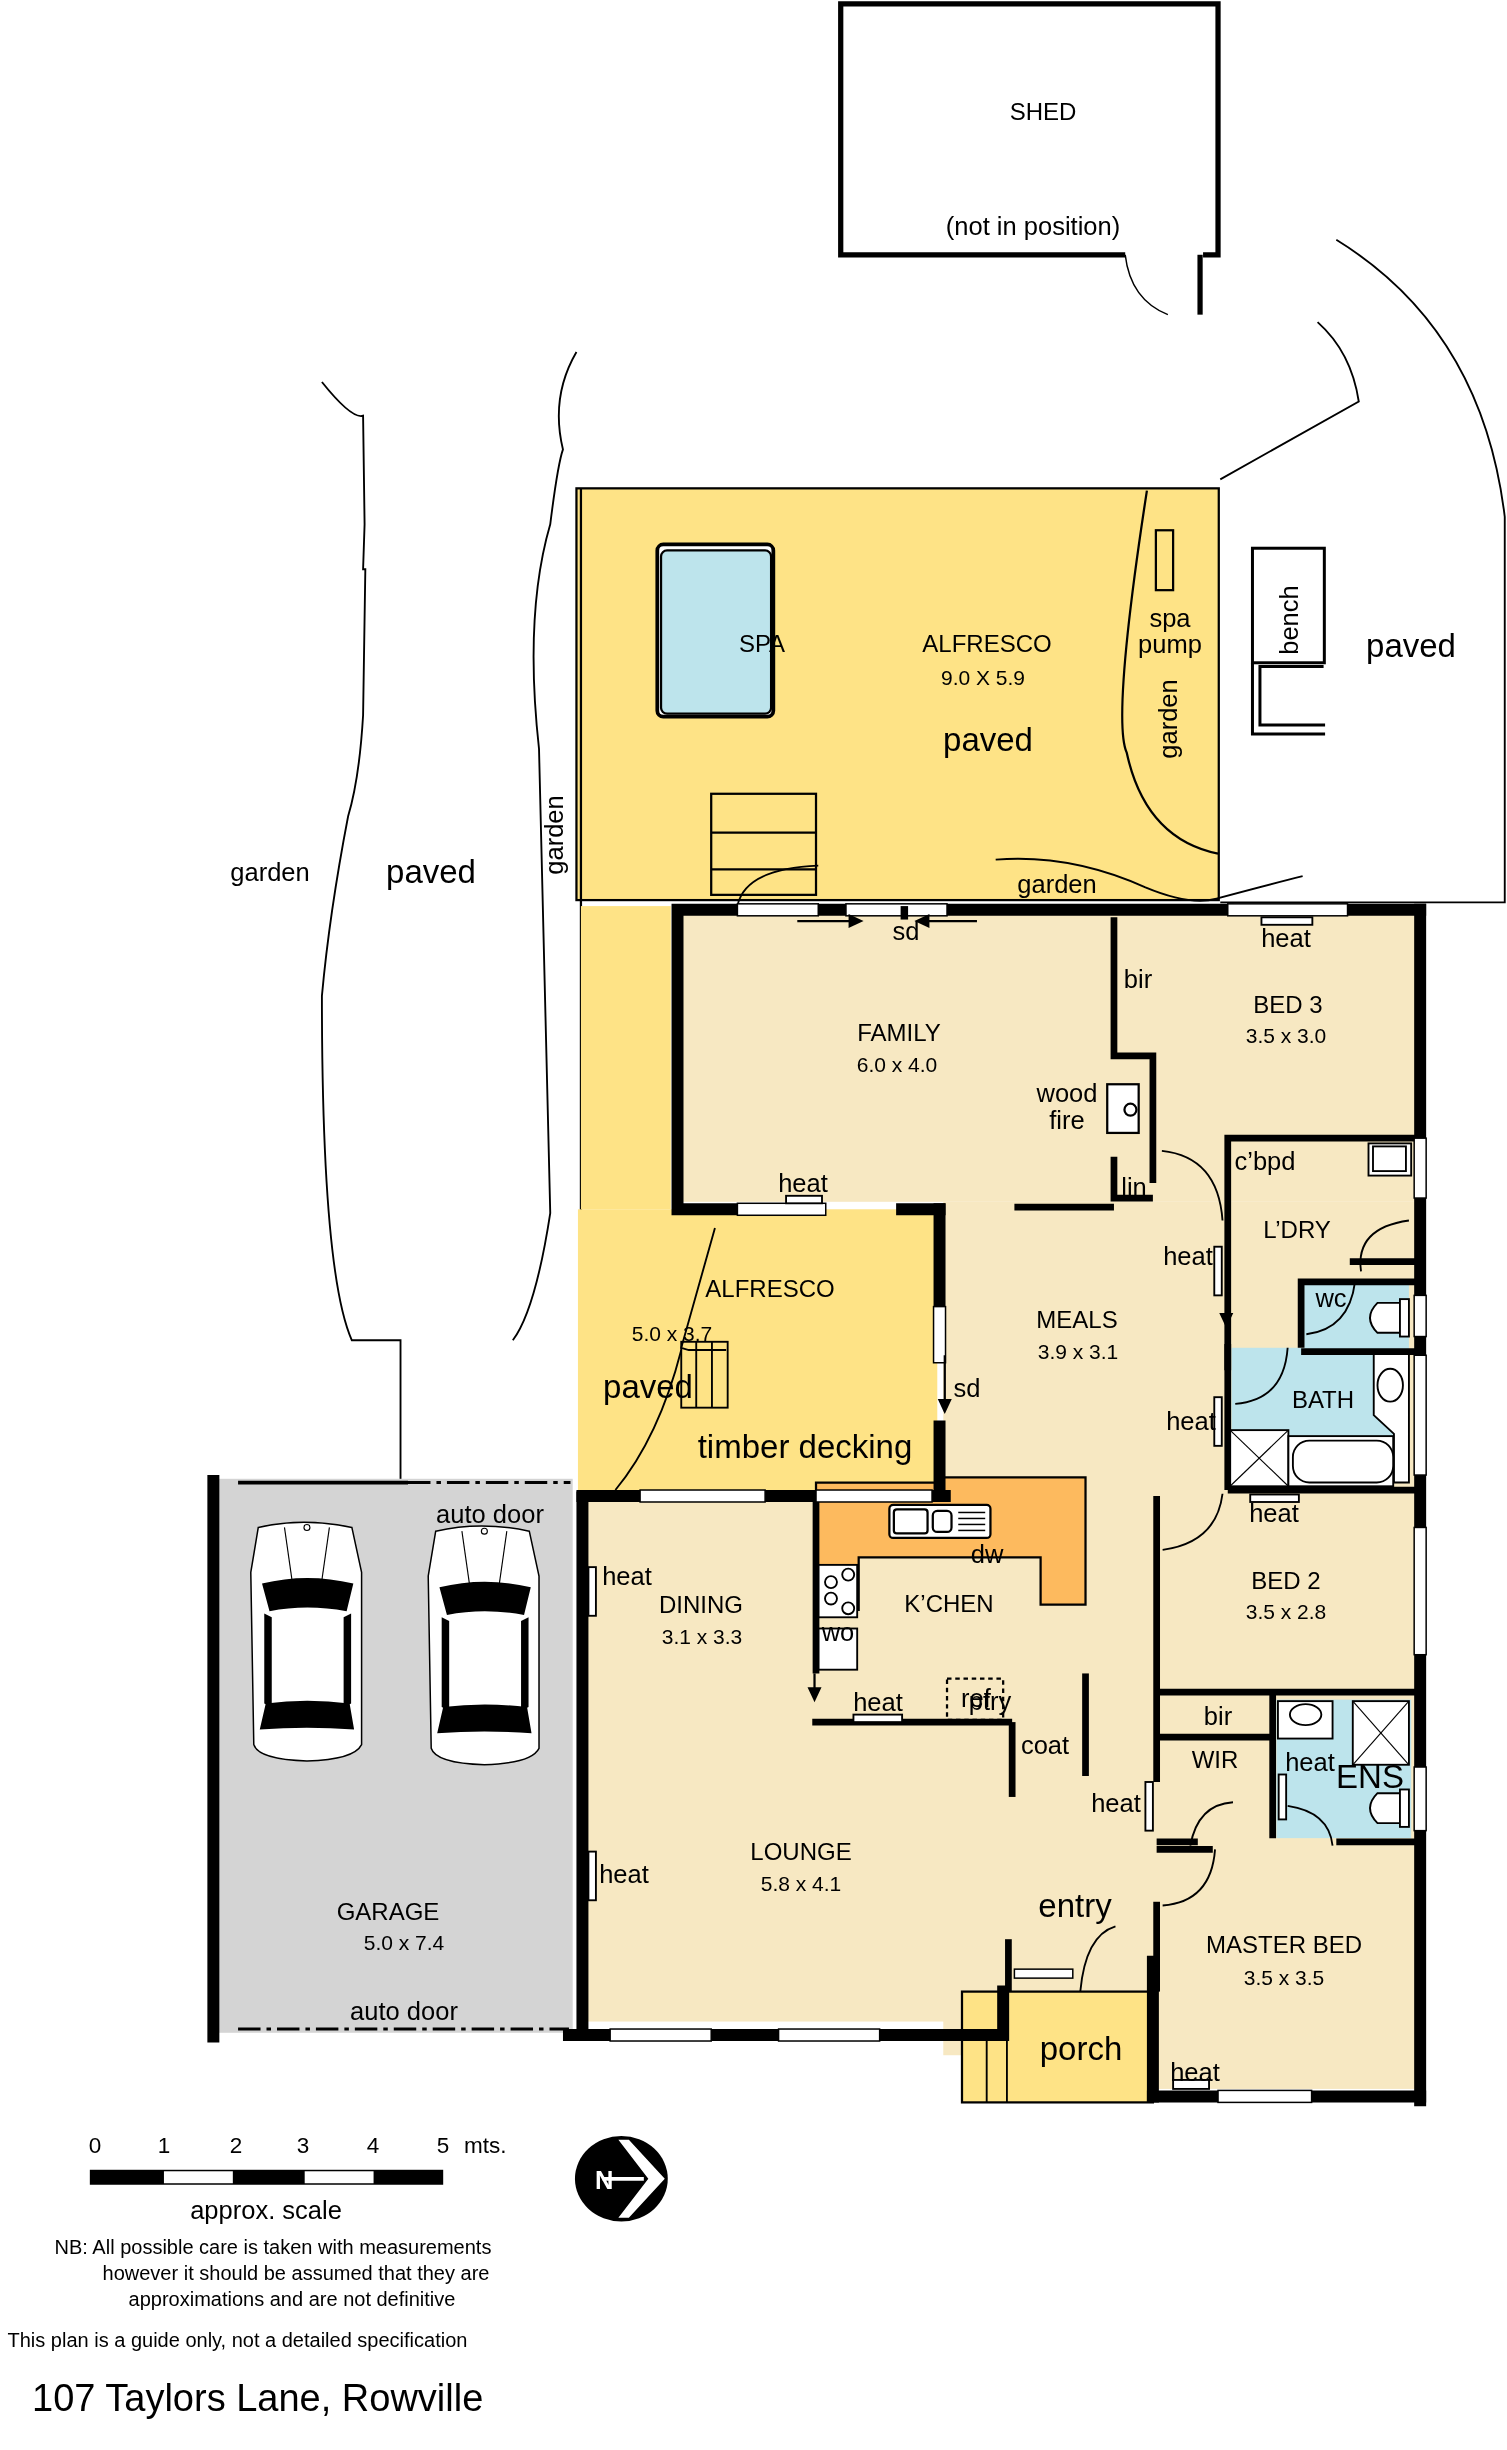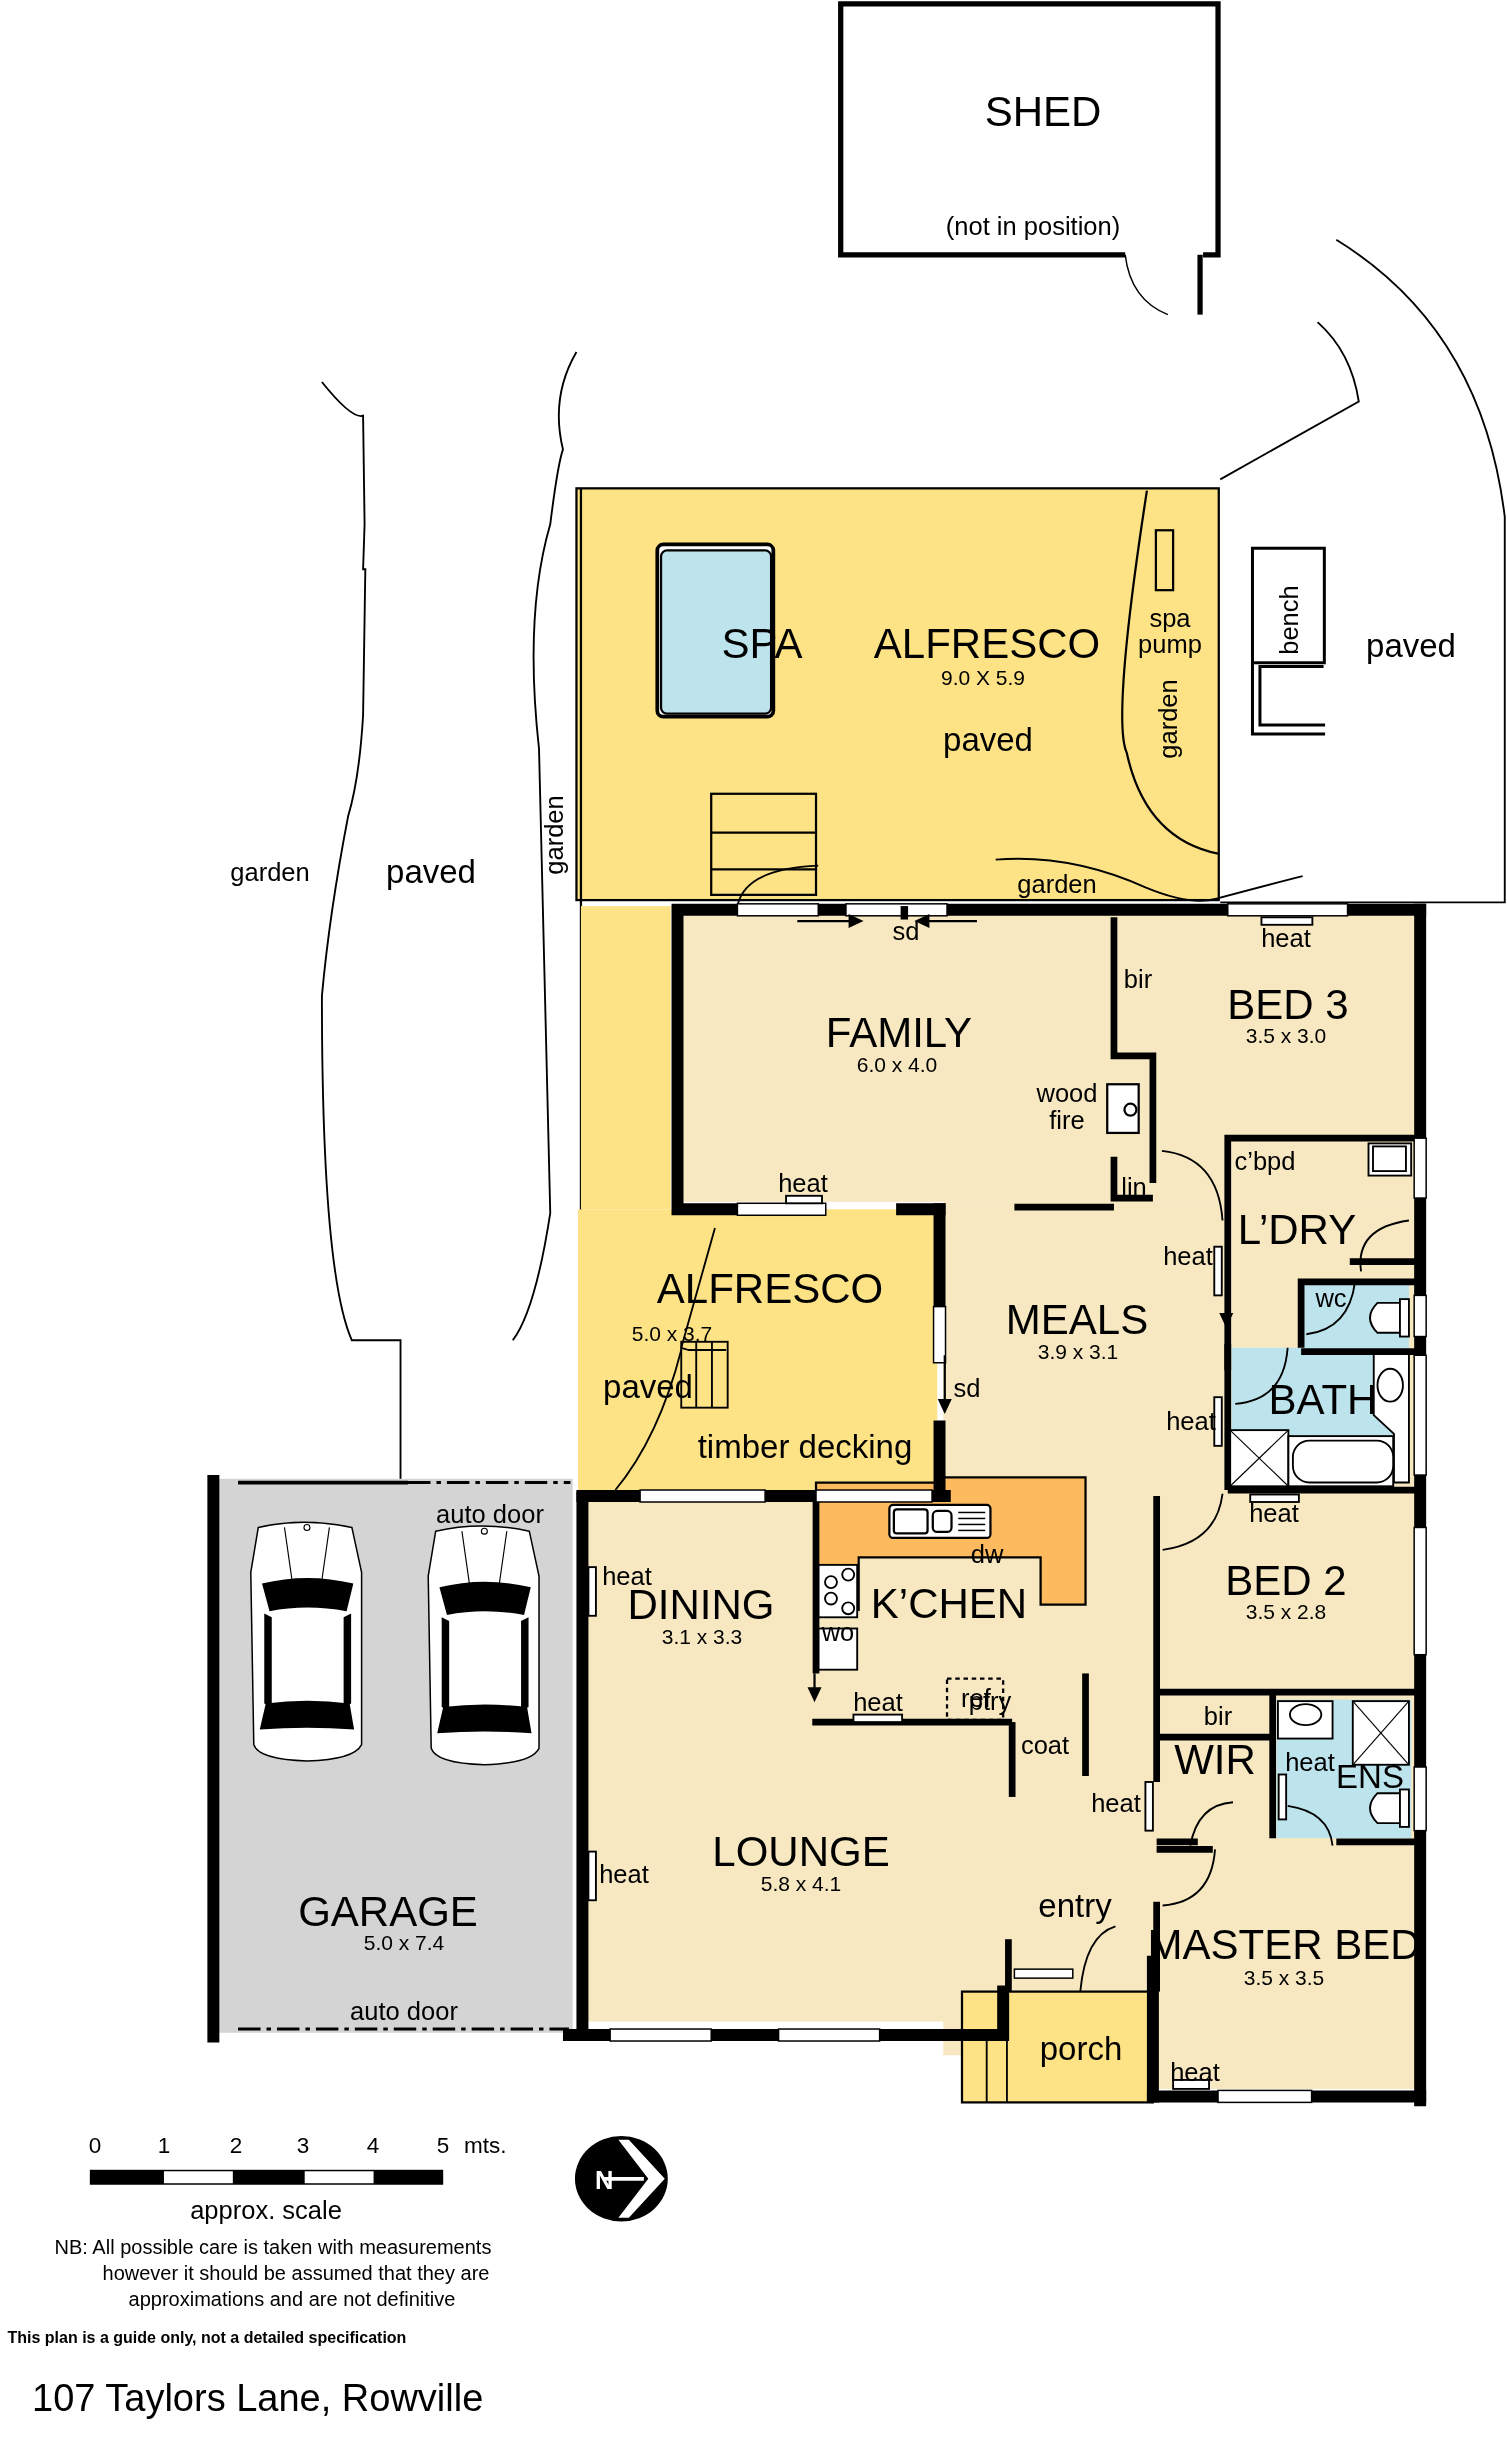--- a/index.html
+++ b/index.html
@@ -1,27 +1,27 @@
 <!DOCTYPE html>
 <html style="font-size:12px"><head>
 <meta charset="utf-8">
 <style>
   html, body { margin:0; padding:0; background:#ffffff; }
   body { width:1507px; height:2450px; position:relative; overflow:hidden;
          font-family:"Liberation Sans", sans-serif; color:#000; }
   svg.plan { position:absolute; left:0; top:0; width:1507px; height:2450px; }
   .lbl { position:absolute; white-space:nowrap; transform:translate(-50%,-50%); text-align:center; line-height:1.05; }
-  .room { font-size:42px; }
+  .room { font-size:24px; }
   .dim  { font-size:21px; }
   .small { font-size:25.5px; }
   .med { font-size:33px;text-align:center; }
   .vert { transform:translate(-50%,-50%) rotate(-90deg); }
   .foot { position:absolute; white-space:nowrap; }
   .nb { font-size:20px; text-align:center; transform:translateX(-50%); line-height:1.3; }
-  .disclaimer { font-size:16px; font-weight:bold; }
+  .disclaimer { font-size:20px; font-weight:normal; }
   .address { font-size:38px;padding-left:32px; }
   .scale-num { position:absolute; font-size:22.5px; transform:translateX(-50%); }
 </style>
 </head>
 <body>
 
 <svg class="plan" viewBox="0 0 2013 3272" xmlns="http://www.w3.org/2000/svg">
 
   <g fill="none" stroke="#000">
     <polyline points="1503,340 1123,340 1123,5 1627,5 1627,340 1607,340" stroke-width="7"></polyline>

